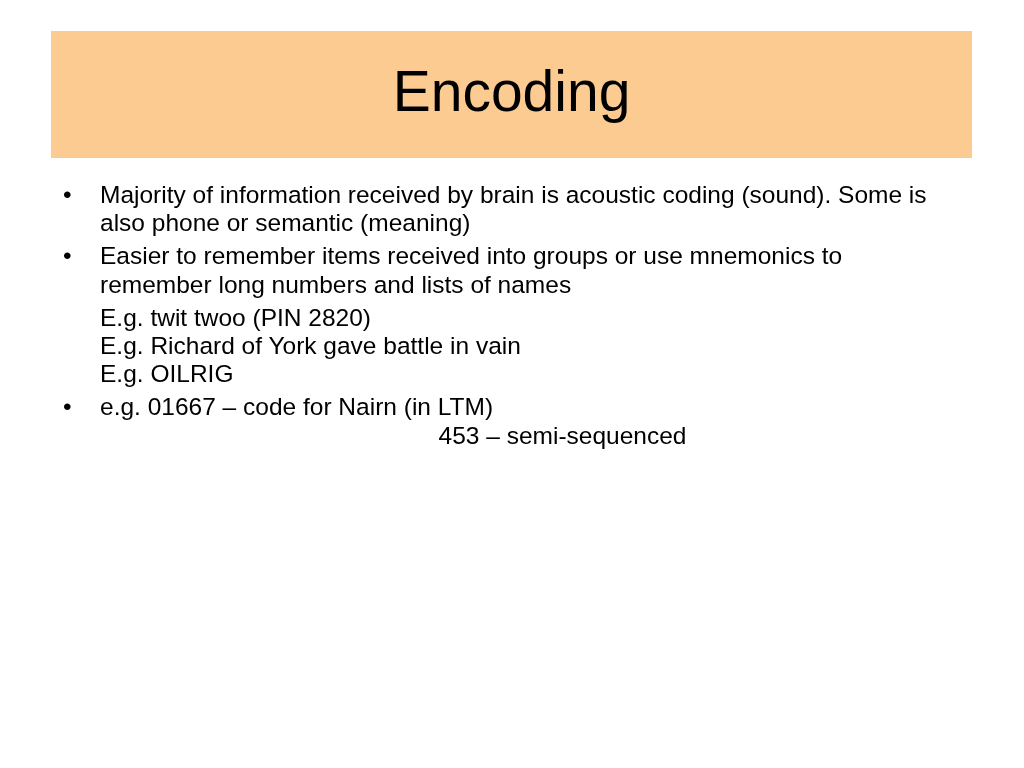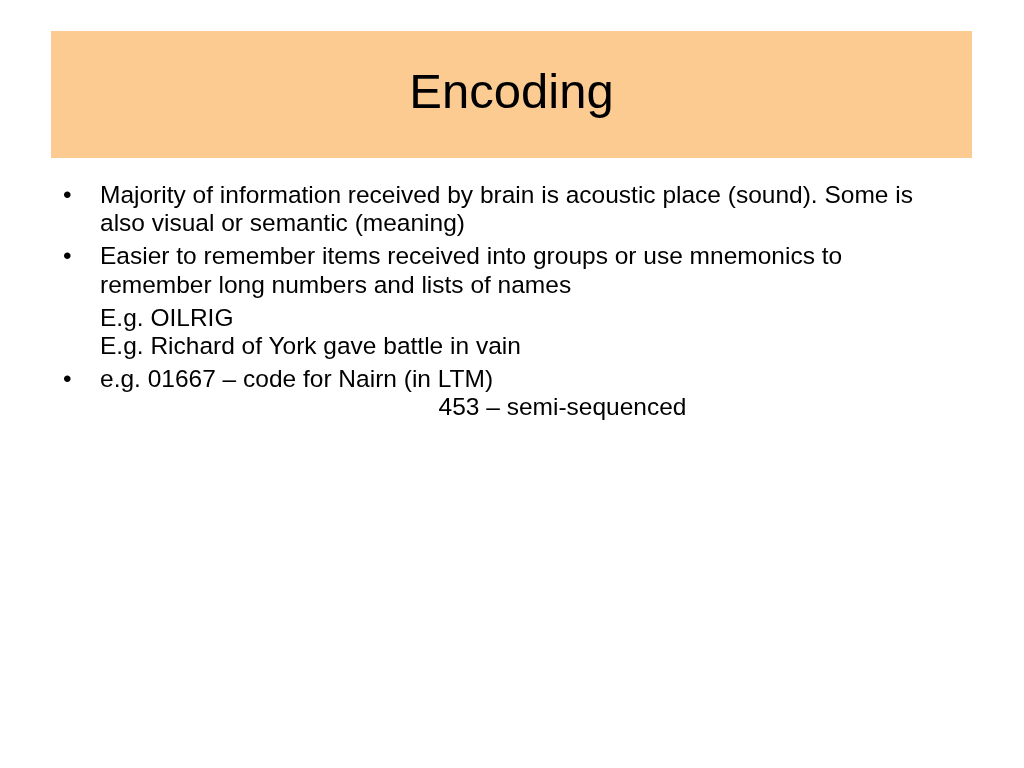--- a/index.html
+++ b/index.html
@@ -30,21 +30,21 @@
     width: 921px;
     height: 127px;
     background: #fccb92;
     display: flex;
     align-items: center;
     justify-content: center;
     box-sizing: border-box;
   }
   .title-text {
     font-family: "Liberation Sans", sans-serif;
-    font-size: 49px;
+    font-size: 57px;
     font-weight: 400;
     line-height: 1;
     color: #000000;
     letter-spacing: 0px;
     white-space: nowrap;
     padding-bottom: 6px;
   }
 
   
   .body {
@@ -105,35 +105,36 @@
 
   <div class="title-banner">
     <div class="title-text">Encoding</div>
   </div>
 
   <div class="body">
 
     <div class="block">
       <p class="line bulleted">
         <span class="bullet">•</span>
-        <span>Majority of information received by brain is acoustic place (sound). Some is also visual or semantic (meaning)</span>
+        <span>Majority of information received by brain is acoustic coding (sound). Some is also phone or semantic (meaning)</span>
       </p>
     </div>
 
 
     <div class="block">
       <p class="line bulleted">
         <span class="bullet">•</span>
         <span>Easier to remember items received into groups or use mnemonics to remember long numbers and lists of names</span>
       </p>
     </div>
 
     <div class="block">
+      <p class="line sub">E.g. twit twoo (PIN 2820)</p>
+      <p class="line sub">E.g. Richard of York gave battle in vain</p>
       <p class="line sub">E.g. OILRIG</p>
-      <p class="line sub">E.g. Richard of York gave battle in vain</p>
     </div>
 
     <div class="block">
       <p class="line bulleted">
         <span class="bullet">•</span>
       </p>
     </div>
 
     <div class="block">
       <p class="line sub">e.g.  01667 – code for Nairn (in LTM)</p>

